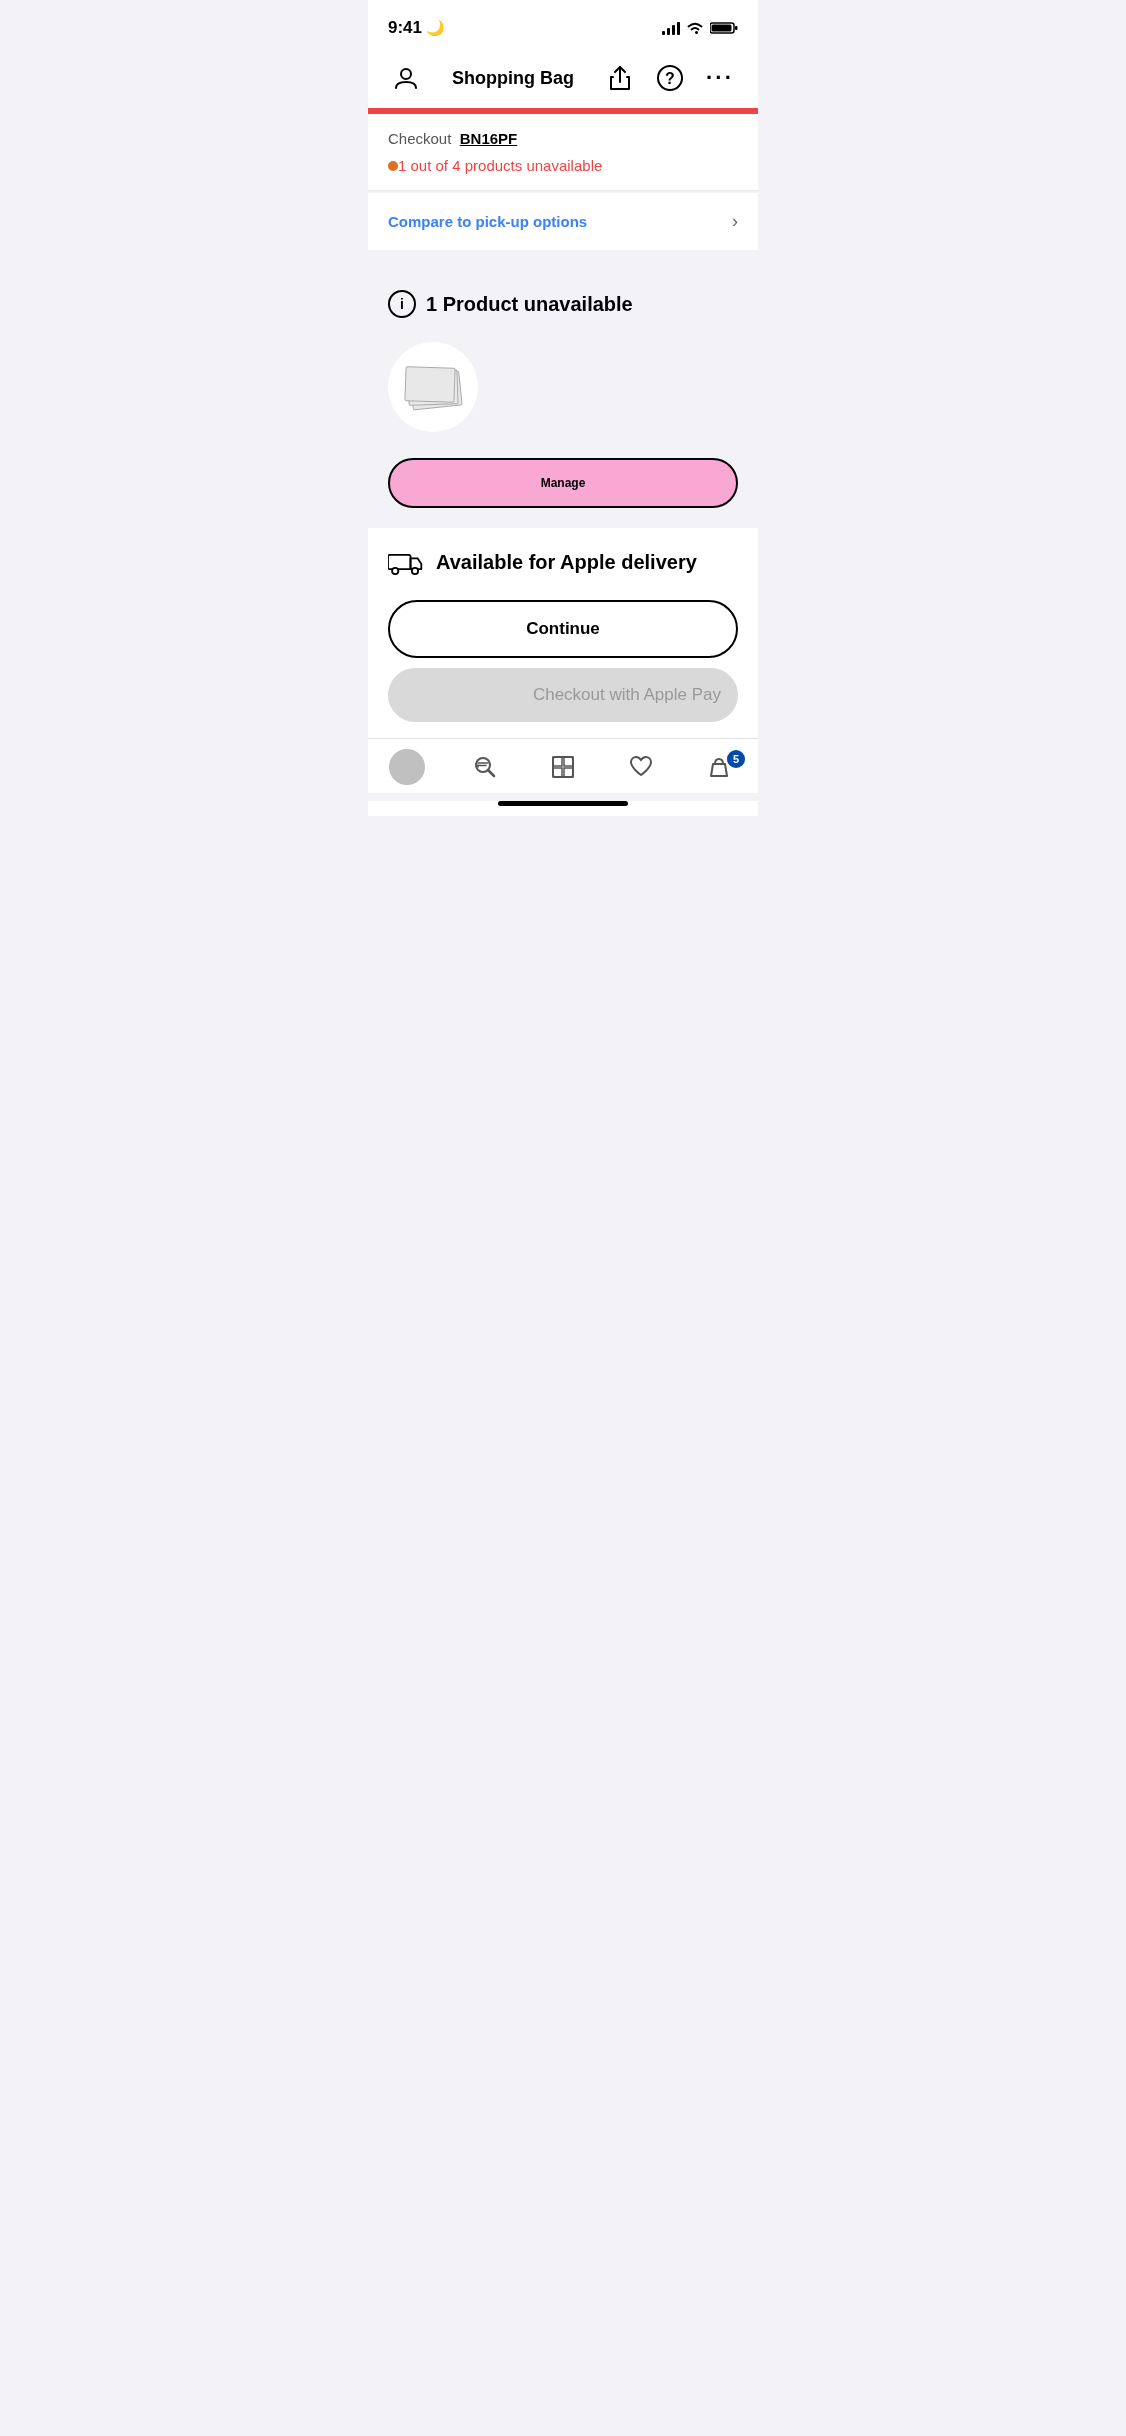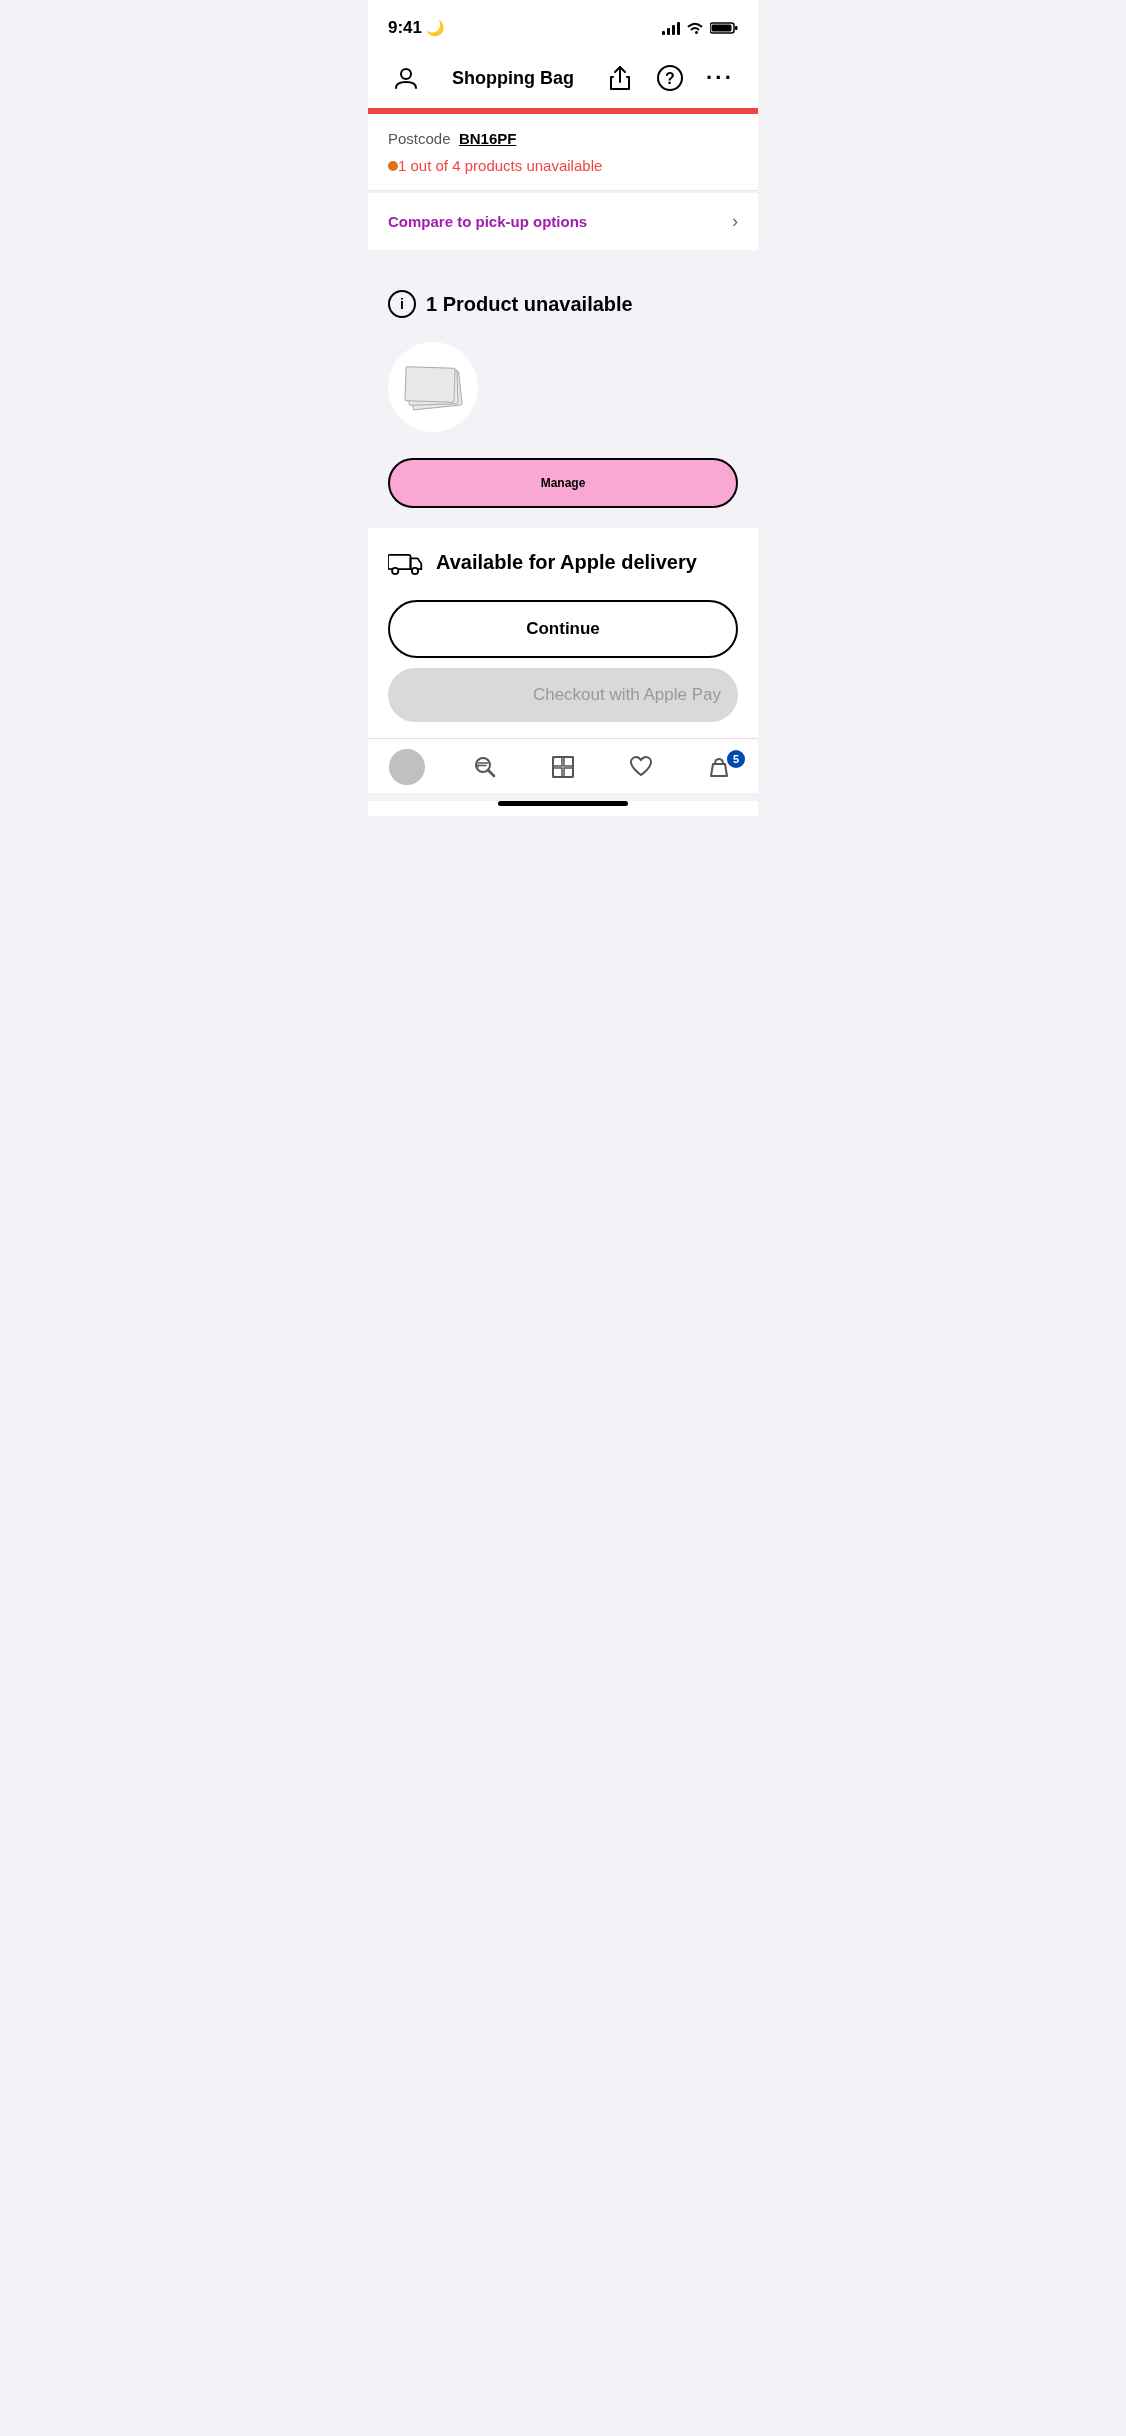--- a/index.html
+++ b/index.html
@@ -110,21 +110,21 @@
       padding: 18px 20px;
       display: flex;
       align-items: center;
       justify-content: space-between;
       cursor: pointer;
       margin-bottom: 10px;
     }
     .compare-text {
       font-size: 15px;
       font-weight: 700;
-      color: #a21caf;
+      color: #3b82f6;
     }
     .chevron-right {
       font-size: 18px;
       color: #666;
     }
 
     
     .section-gap {
       height: 10px;
       background: #f2f2f7;
@@ -371,21 +371,21 @@
         <circle cx="14" cy="14" r="12" stroke="#000" stroke-width="2"></circle>
         <text x="14" y="20" text-anchor="middle" font-size="16" font-weight="700" fill="#000">?</text>
       </svg>
     </div>
     <div class="nav-icon" style="font-size:22px;font-weight:700;letter-spacing:2px;color:#000;">···</div>
   </div>
 </div>
 
 <div class="delivery-card">
   <div class="postcode-line">
-    <span>Postcode</span>
+    <span>Checkout</span>
     &nbsp;<span class="postcode-link">BN16PF</span>
   </div>
   <div class="unavailable-line">
     <span class="orange-dot"></span>
     <span>1 out of 4 products unavailable</span>
   </div>
 </div>
 
 <div class="compare-card">
   <span class="compare-text">Compare to pick-up options</span>

